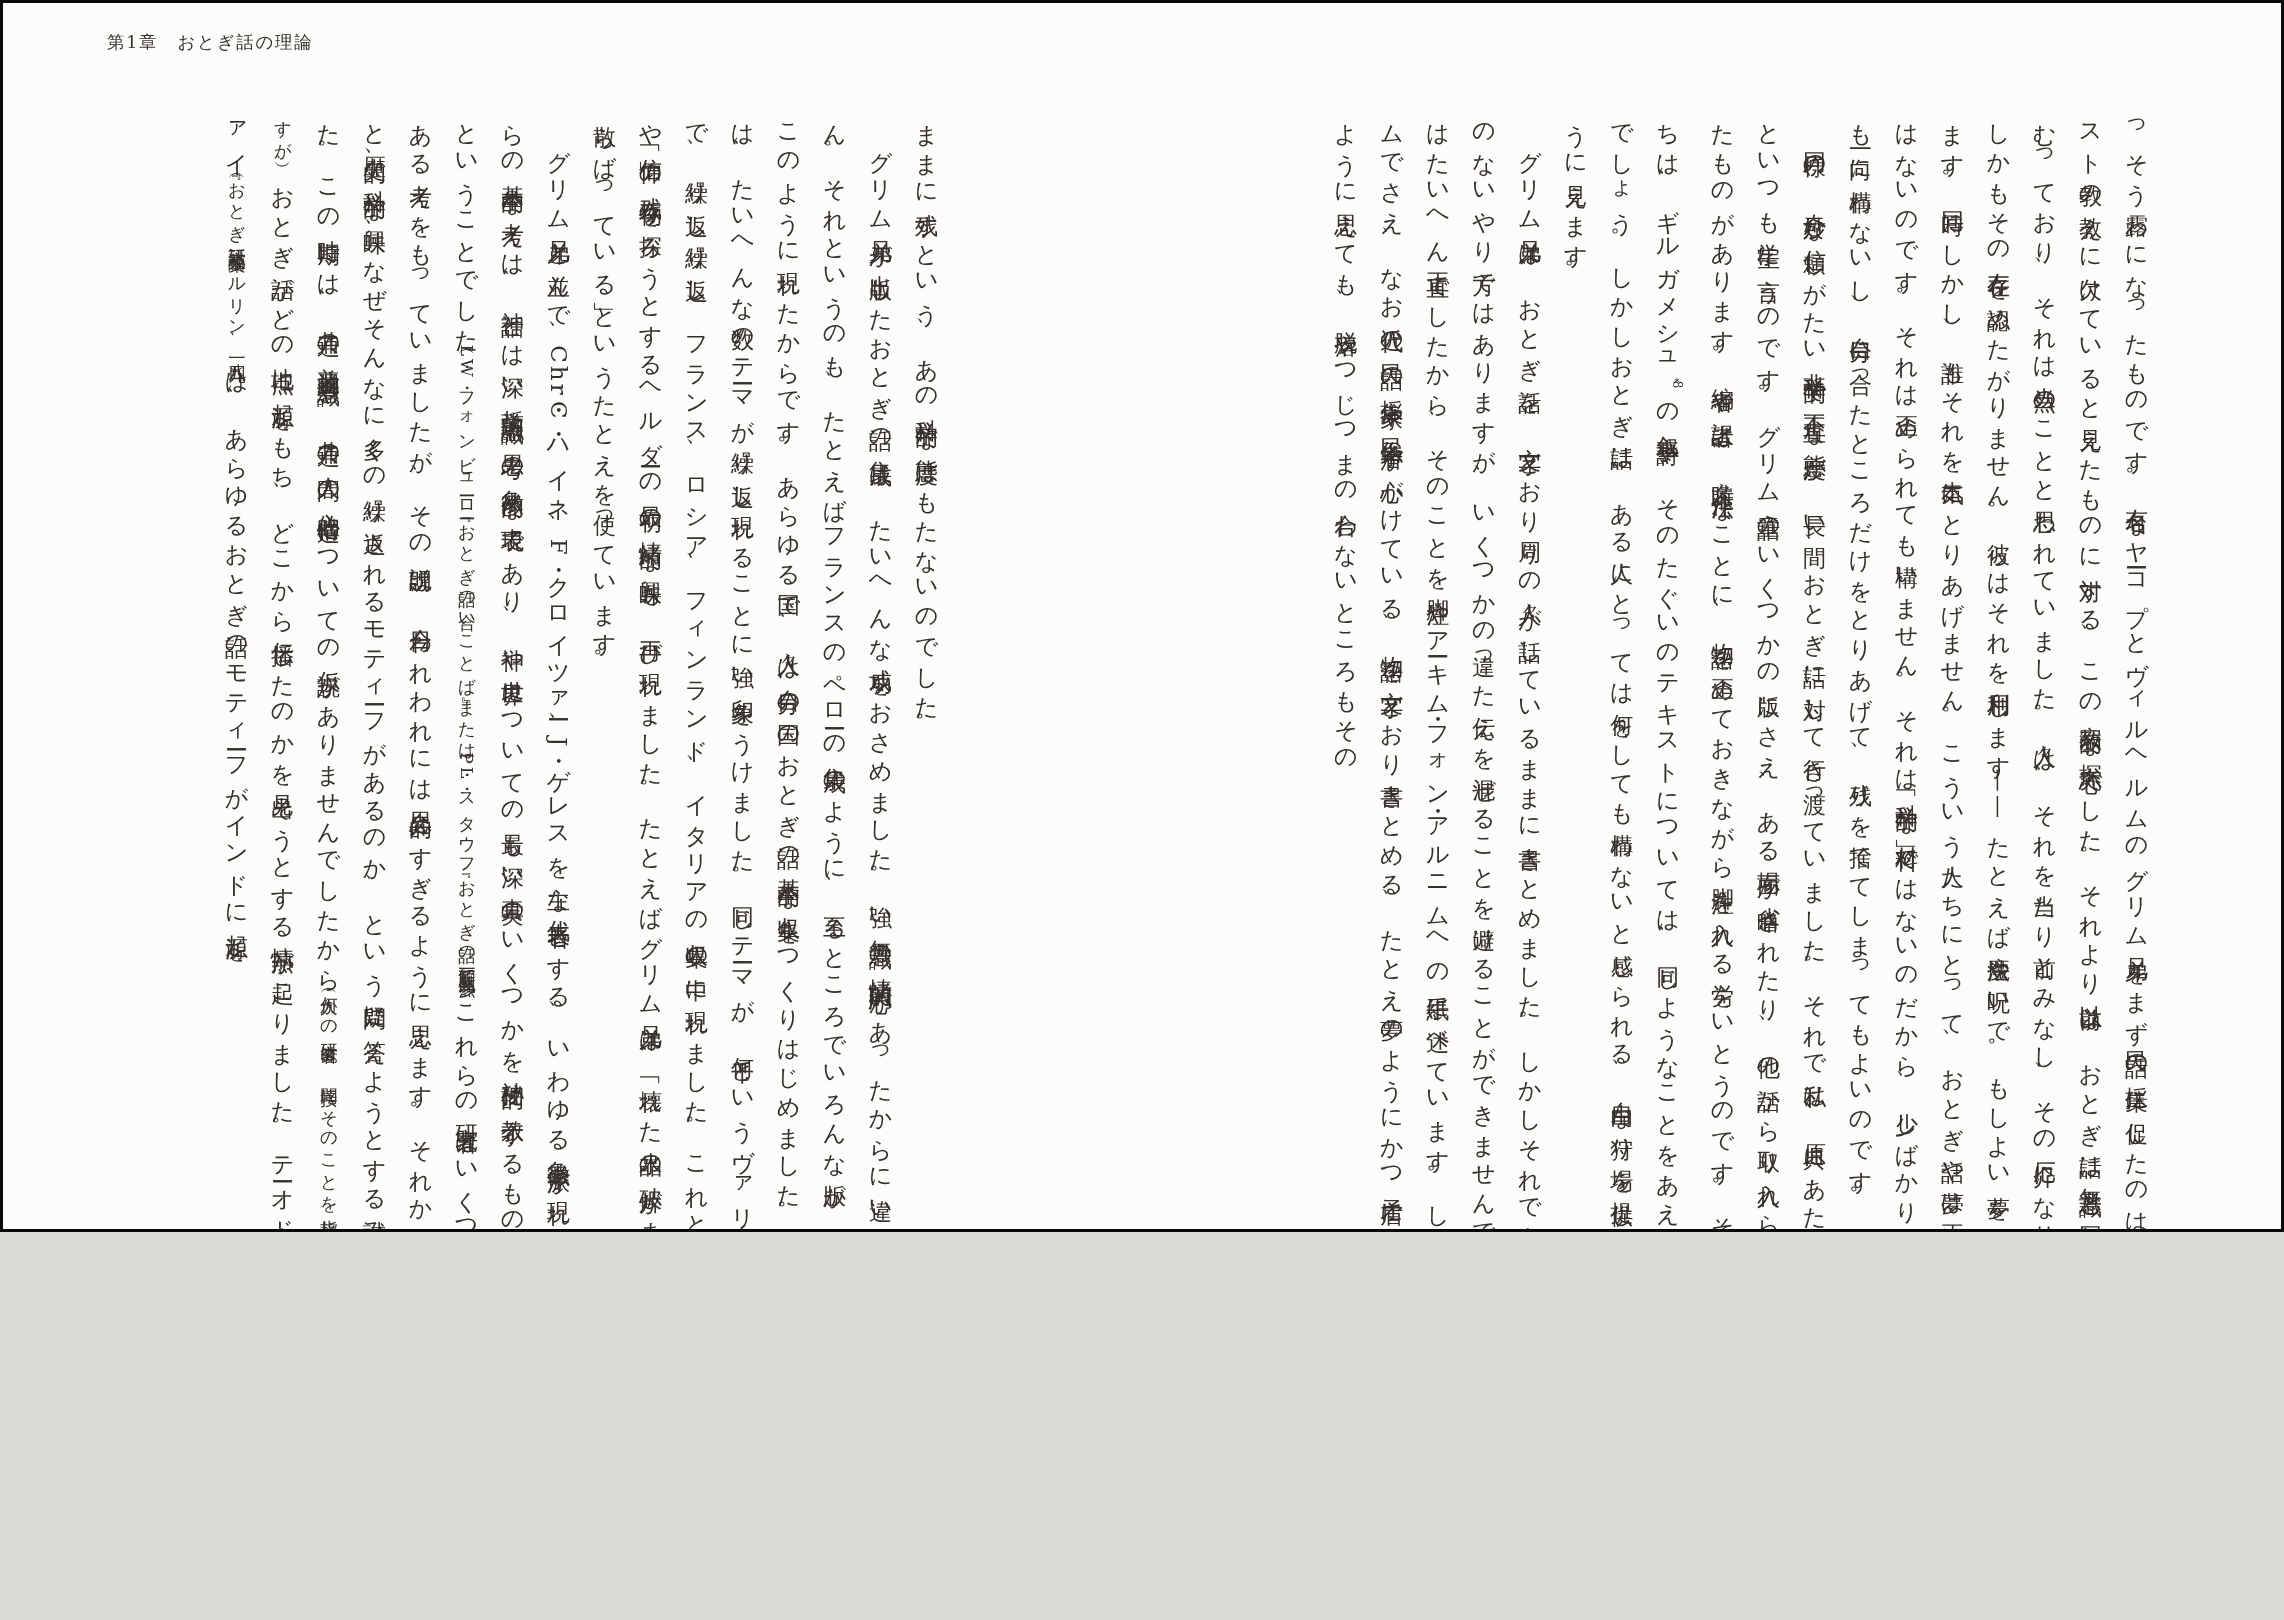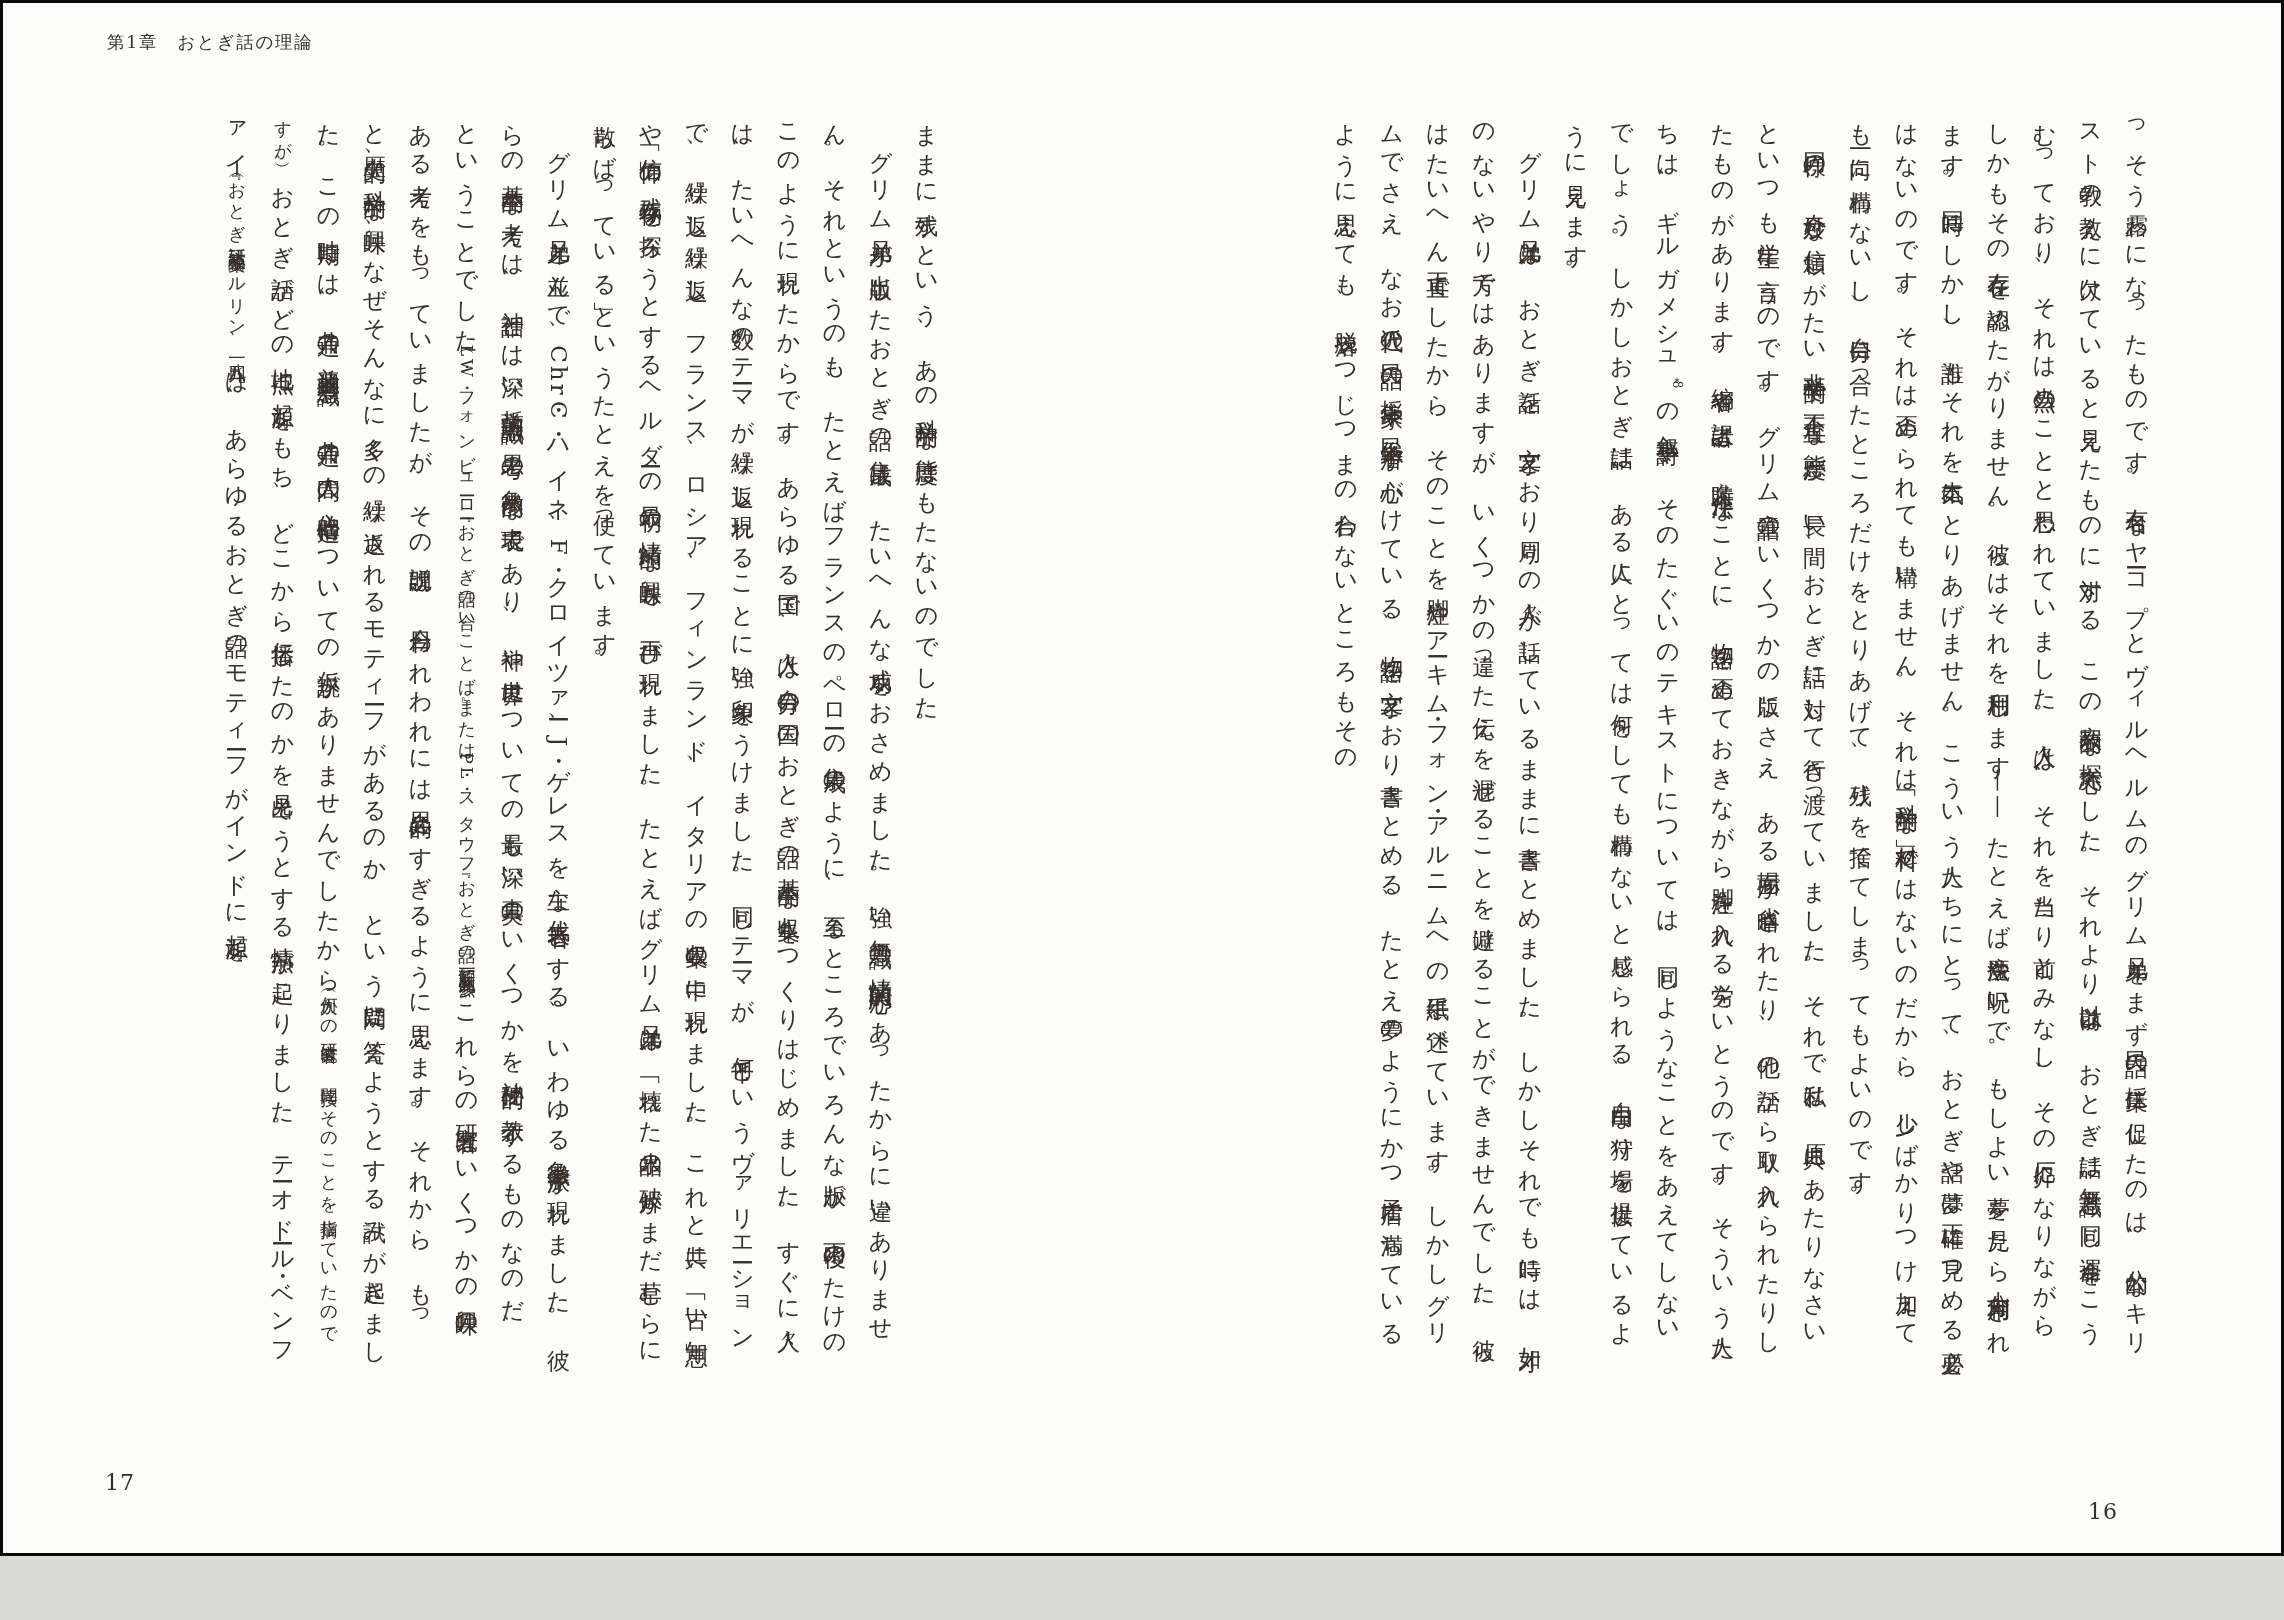--- a/index.html
+++ b/index.html
@@ -1,18 +1,18 @@
 <!DOCTYPE html>
 <html lang="ja" style="font-size:14.6px"><head>
 <meta charset="utf-8">
 <style>
   html,body{margin:0;padding:0;background:#d9d9d6;}
   #scan{
     position:relative;
-    width:2284px;height:1556px;
+    width:2284px;height:1232px;
     box-sizing:border-box;
     background:#fcfcfa;
     border:3.7px solid #0a0a0a;
     overflow:hidden;
     font-family:"DejaVu Serif","Liberation Serif",serif;
     color:#35302b;
   }
   .vtext{
     position:absolute;
     top:105px;

